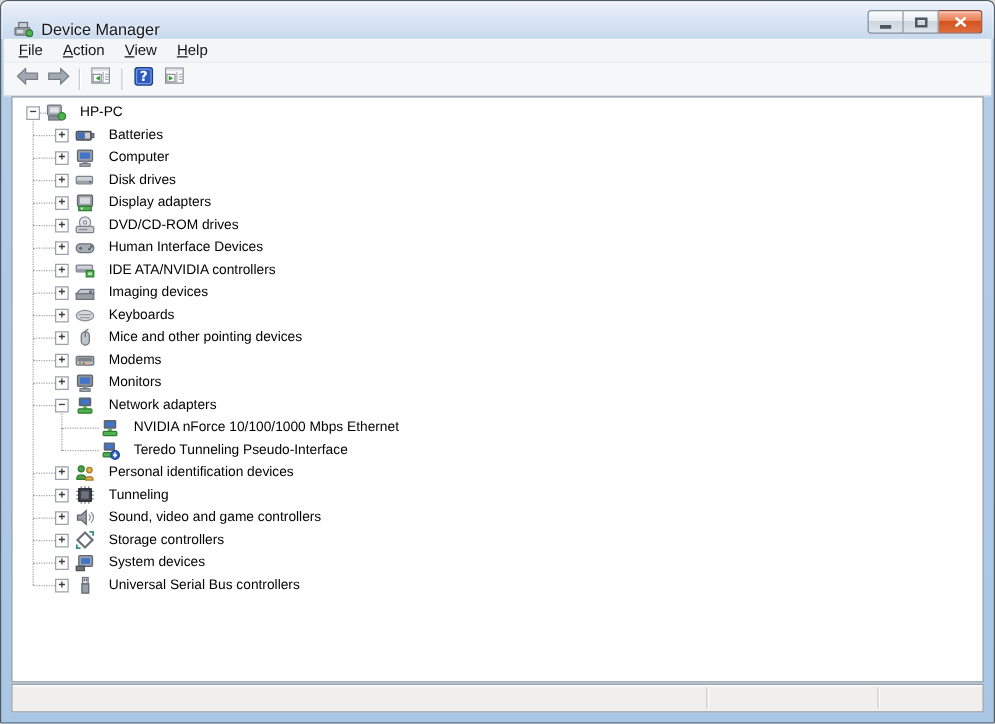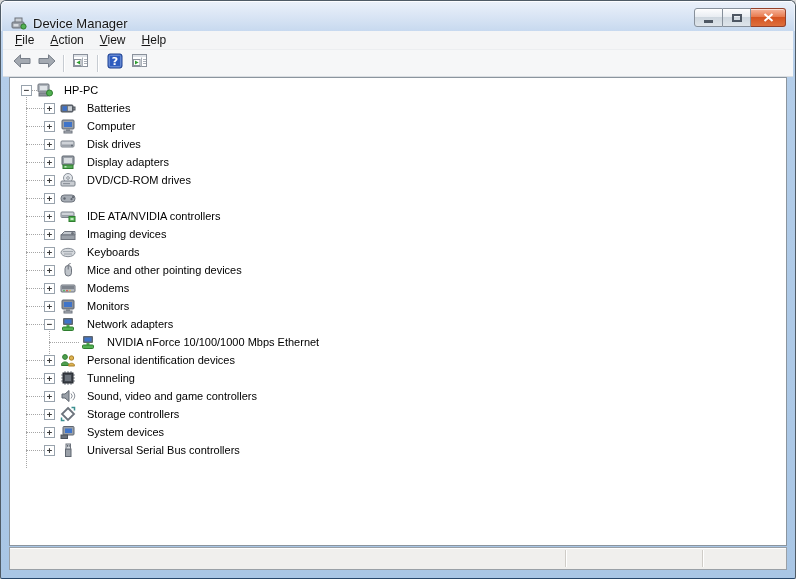--- a/index.html
+++ b/index.html
@@ -235,20 +235,21 @@
         <div class="row lvl1">
           <span class="expander">+</span>
           <span class="icon">
             <svg width="16" height="16" viewBox="0 0 16 16">
               <rect x="1" y="5" width="14" height="7" rx="3.2" fill="#a7adb5" stroke="#6d737c"></rect>
               <circle cx="4.5" cy="8.5" r="1.2" fill="#5f6670"></circle>
               <circle cx="11.5" cy="9.2" r="1.1" fill="#5f6670"></circle>
               <circle cx="13" cy="7.2" r="1.1" fill="#5f6670"></circle>
             </svg>
           </span>
+          <span class="label">Human Interface Devices</span>
         </div>
         <div class="row lvl1">
           <span class="expander">+</span>
           <span class="icon">
             <svg width="16" height="16" viewBox="0 0 16 16">
               <rect x="1" y="4" width="13" height="5.5" rx="1" fill="#cfd3d8" stroke="#7b828b"></rect>
               <rect x="1.5" y="7" width="12" height="1.8" fill="#9aa0a8"></rect>
               <rect x="9" y="8.5" width="6" height="5" fill="#52b152" stroke="#2f7d2f"></rect>
               <rect x="10.5" y="10" width="3" height="2" fill="#bfe8bf"></rect>
             </svg>
@@ -327,20 +328,32 @@
         <div class="row lvl2">
           <span class="icon">
             <svg width="16" height="16" viewBox="0 0 16 16">
               <rect x="3" y="2" width="10" height="7" rx="1" fill="#5f6670"></rect>
               <rect x="4.5" y="3.5" width="7" height="4" fill="#3f74c9"></rect>
               <rect x="6.5" y="9" width="3" height="2" fill="#52b152"></rect>
               <rect x="2.5" y="11" width="11" height="3.5" rx="1" fill="#52b152" stroke="#2f7d2f"></rect>
             </svg>
           </span>
           <span class="label">NVIDIA nForce 10/100/1000 Mbps Ethernet</span>
+        </div>
+        <div class="row lvl2">
+          <span class="icon">
+            <svg width="16" height="16" viewBox="0 0 16 16">
+              <rect x="3" y="2" width="9" height="6.5" rx="1" fill="#5f6670"></rect>
+              <rect x="4.2" y="3.2" width="6.6" height="3.8" fill="#3f74c9"></rect>
+              <rect x="2.5" y="10" width="9" height="3.5" rx="1" fill="#52b152" stroke="#2f7d2f"></rect>
+              <circle cx="12" cy="12" r="3.5" fill="#2f62c0" stroke="#1d448f"></circle>
+              <path d="M12 9.8 v3 M10.6 11.6 L12 13.2 L13.4 11.6" stroke="#fff" stroke-width="1.2" fill="none"></path>
+            </svg>
+          </span>
+          <span class="label">Teredo Tunneling Pseudo-Interface</span>
         </div>
         <div class="row lvl1">
           <span class="expander">+</span>
           <span class="icon">
             <svg width="16" height="16" viewBox="0 0 16 16">
               <circle cx="5" cy="5" r="2.4" fill="#4f9f4f" stroke="#2f7d2f"></circle>
               <path d="M1.5 12.5 c0-3.4 7-3.4 7 0 v1 h-7 z" fill="#4f9f4f" stroke="#2f7d2f"></path>
               <circle cx="11.5" cy="6" r="2.2" fill="#ddb24f" stroke="#a87f2a"></circle>
               <path d="M8.5 13.5 c0-3 6-3 6 0 v.5 h-6 z" fill="#ddb24f" stroke="#a87f2a"></path>
             </svg>

